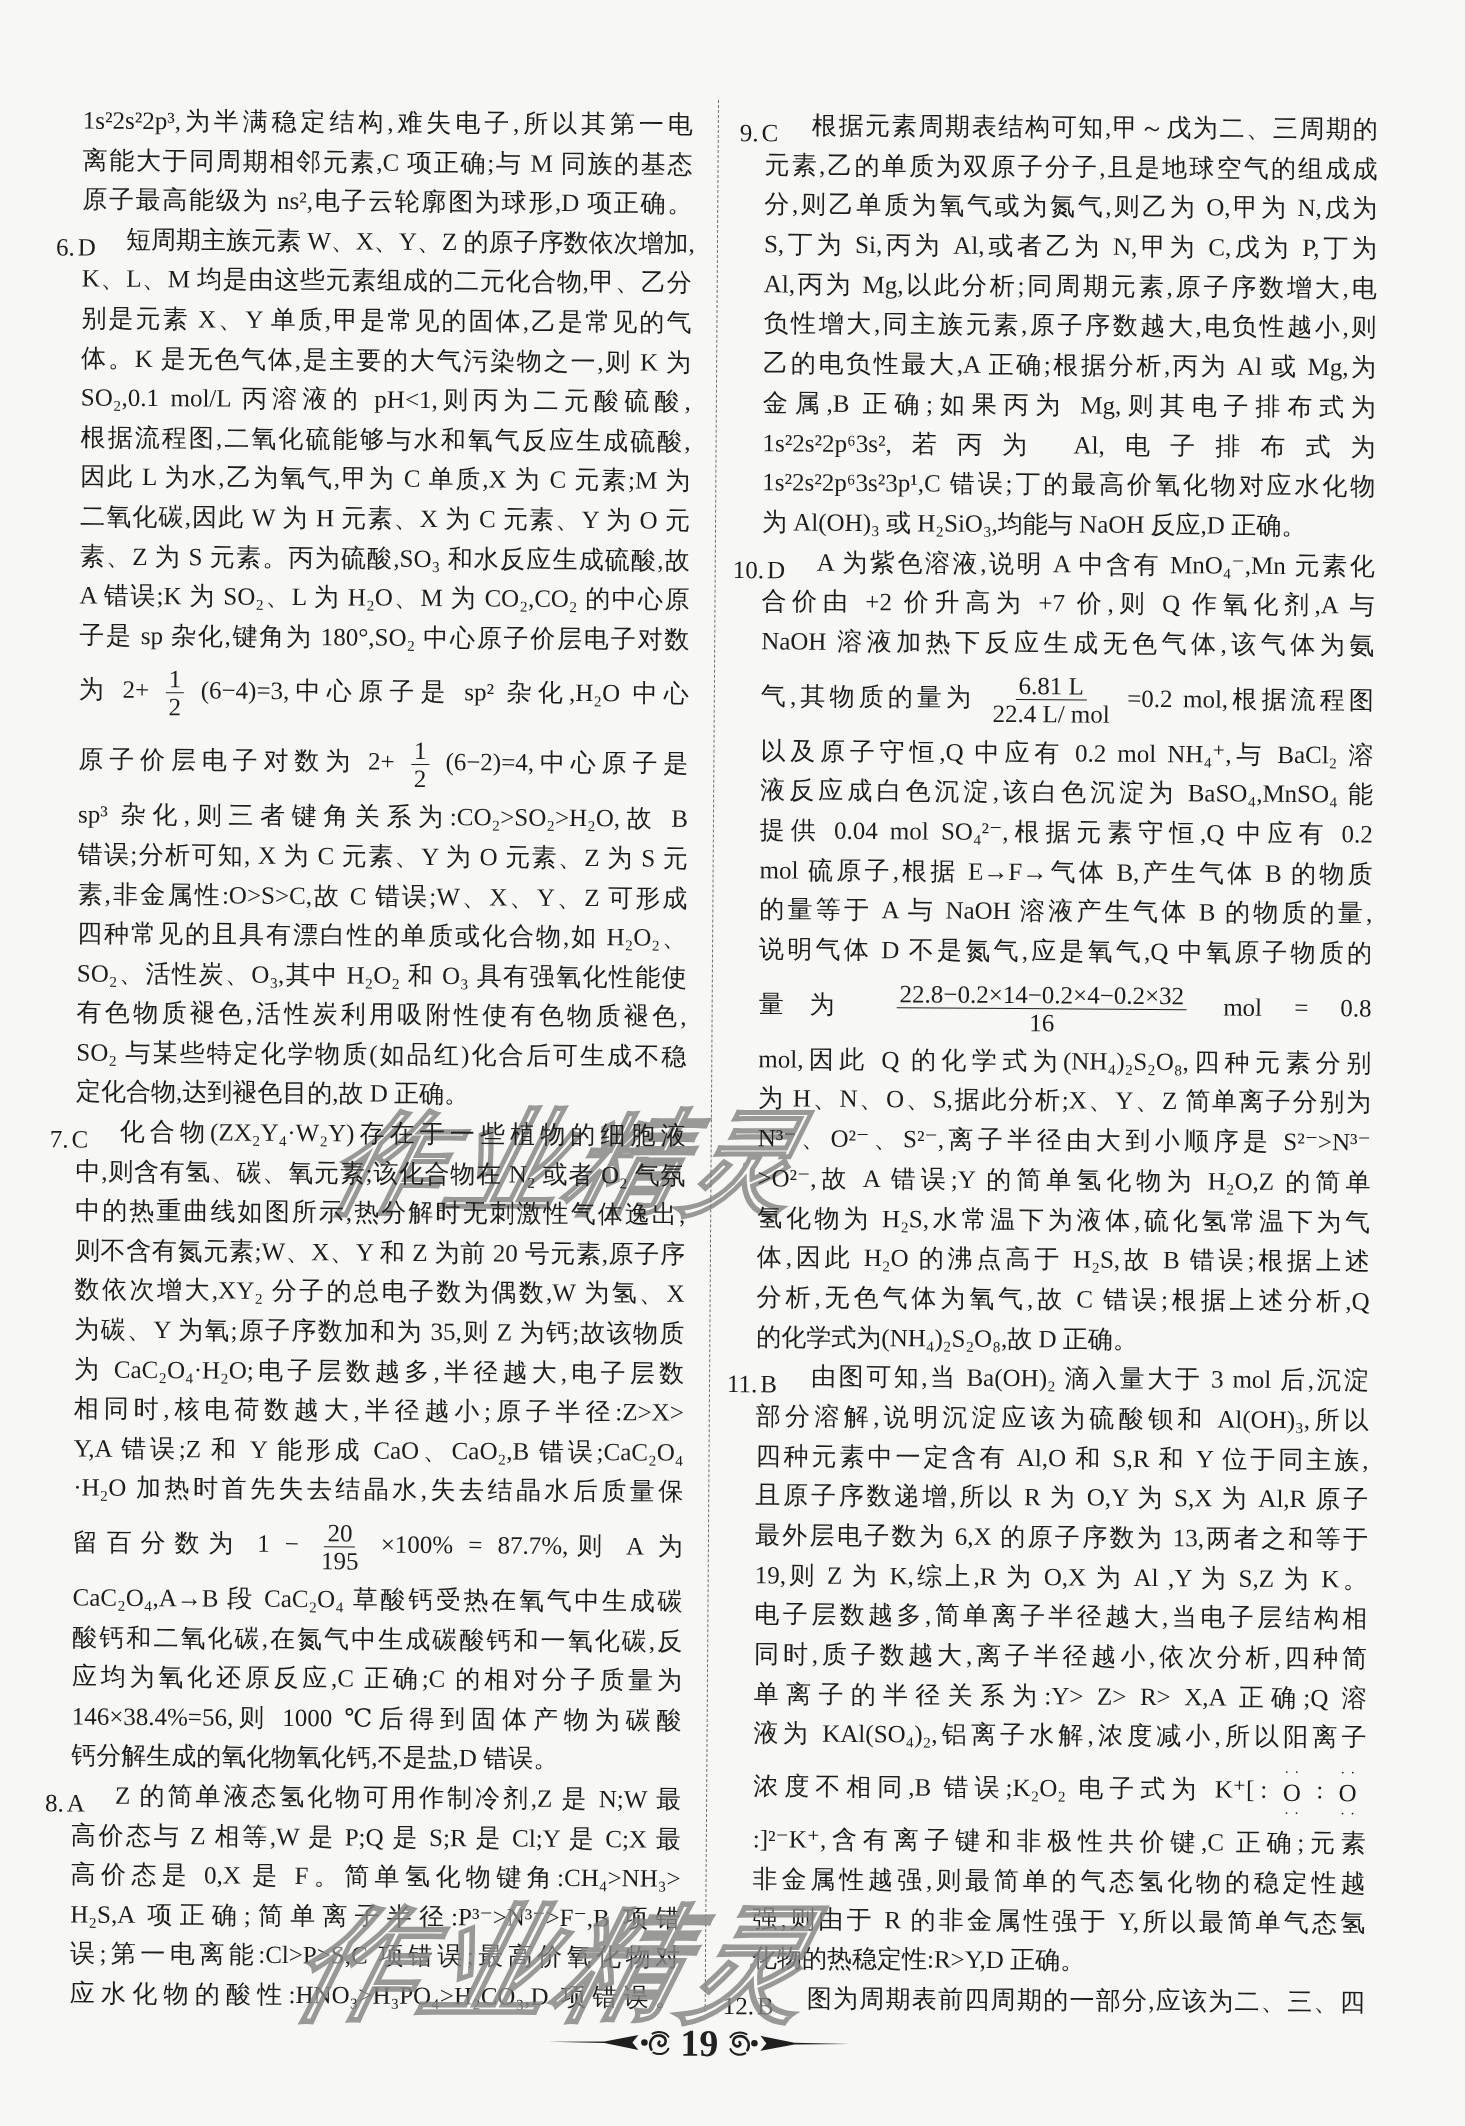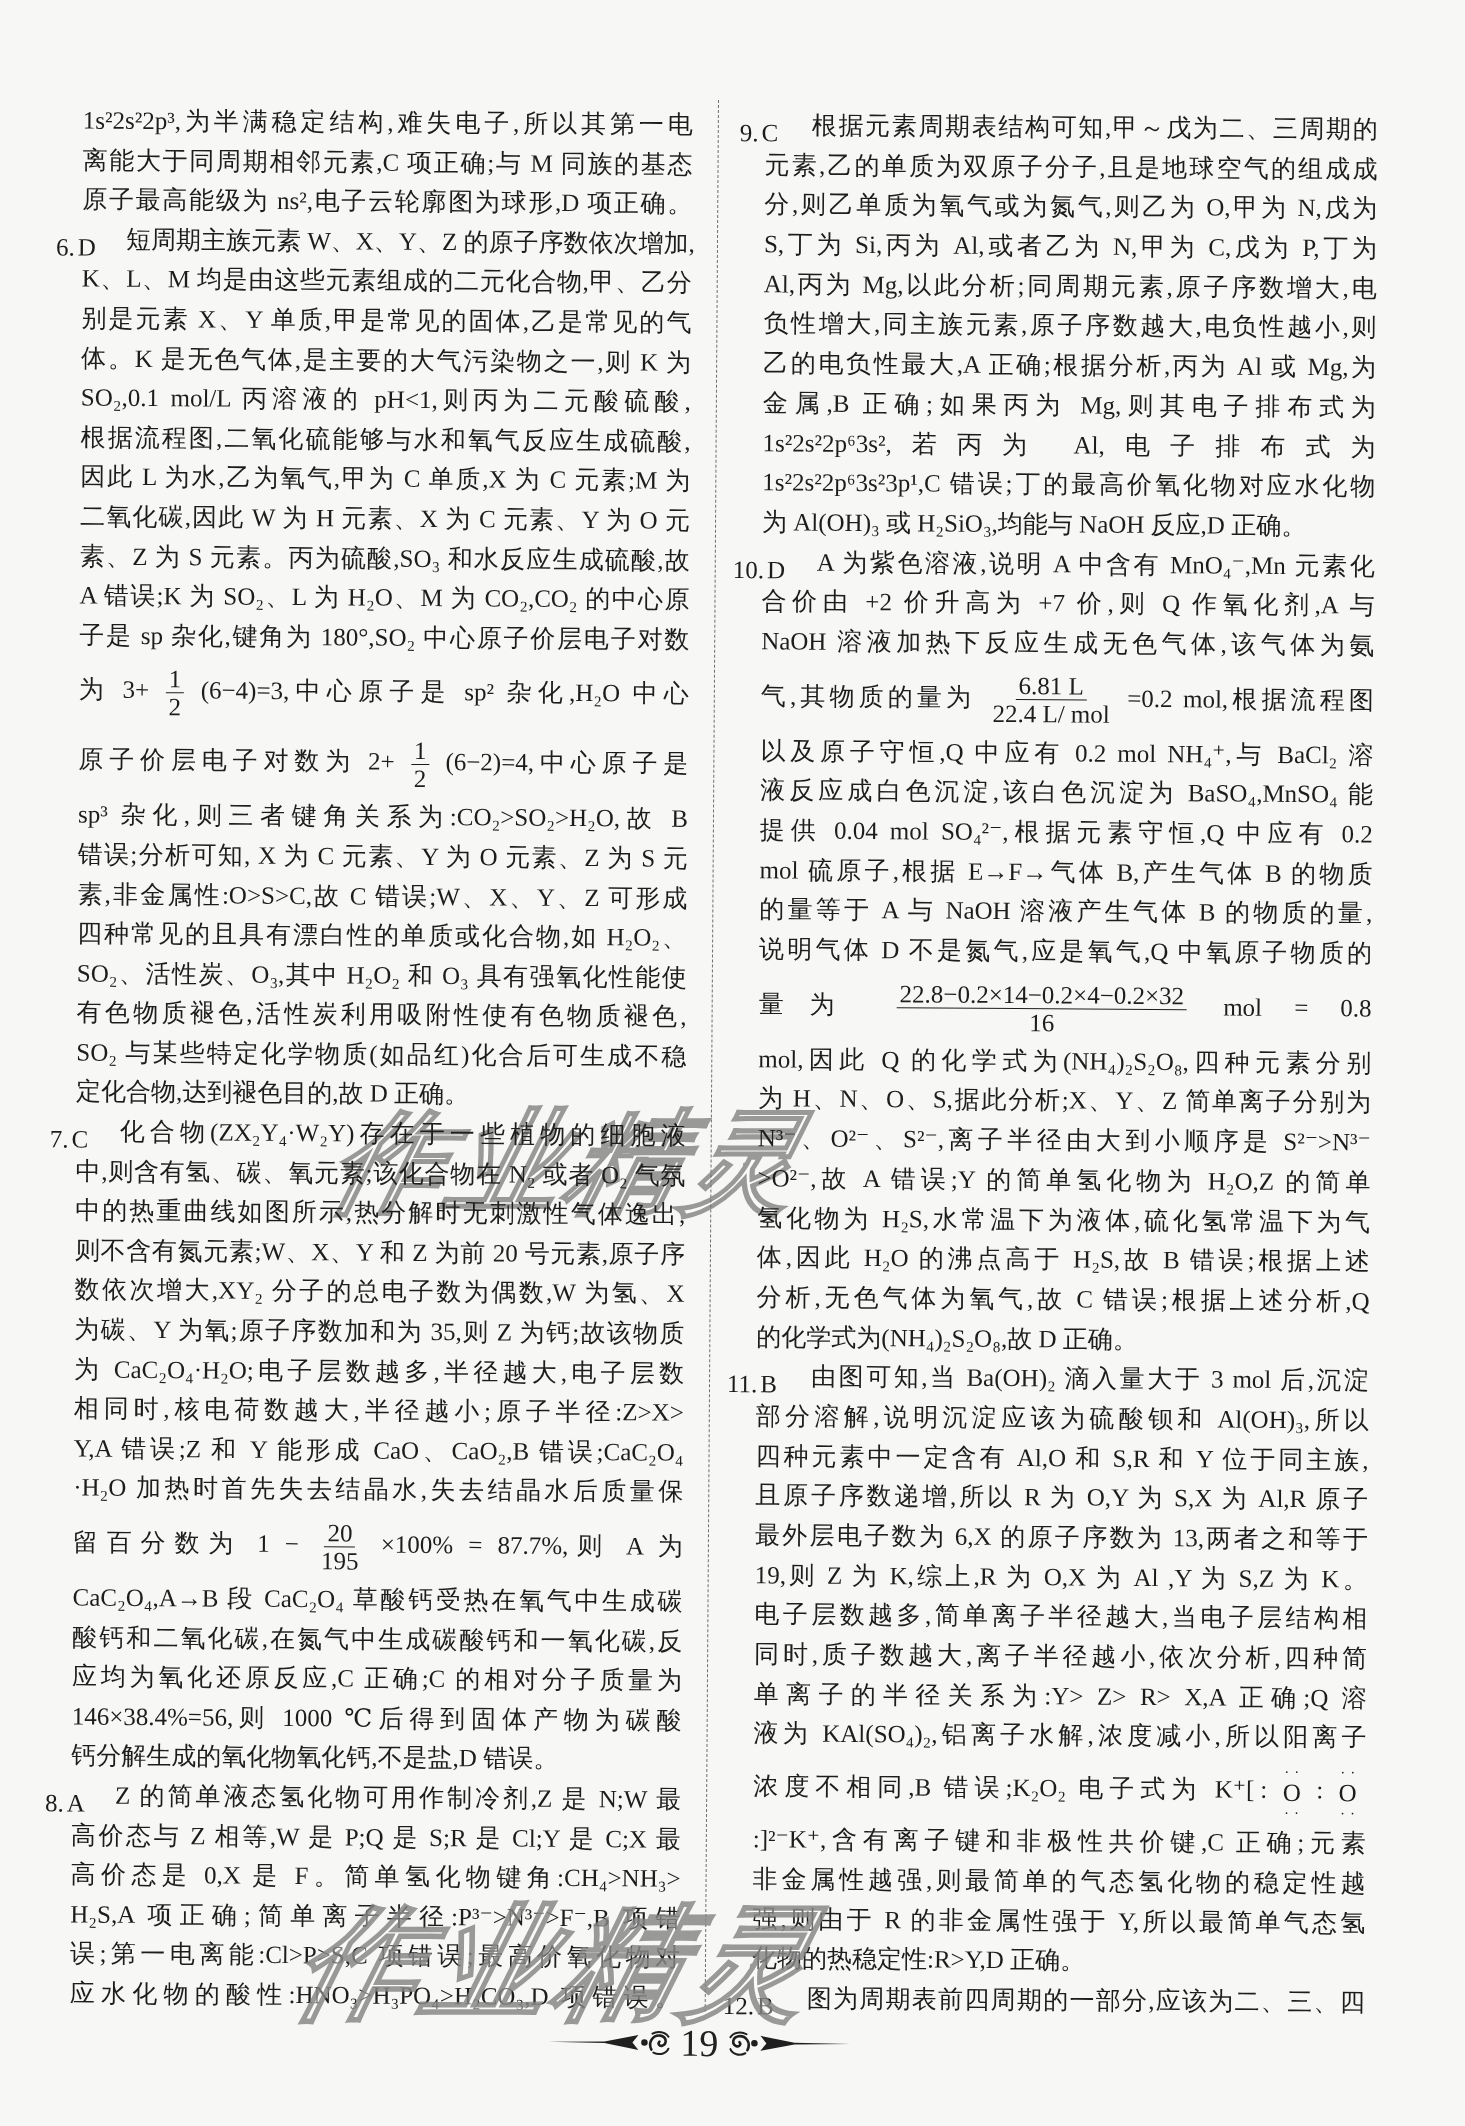--- a/index.html
+++ b/index.html
@@ -64,21 +64,21 @@
   .atom .sym { font-size: 25px; line-height: 27px; }
   .sep { margin: 0 6px; }
 
   .folio {
     position: absolute; left: 553px; top: 2020px;
     width: 320px; height: 46px;
     display: flex; align-items: center; justify-content: center; gap: 6px;
   }
   .folio .num {
     font-family: "Liberation Serif", "DejaVu Serif", serif;
-    font-weight: normal; font-size: 38px; line-height: 46px; color: #222;
+    font-weight: bold; font-size: 38px; line-height: 46px; color: #222;
     padding: 0 4px;
   }
   .folio svg { display: block; }
   .flip { transform: scaleX(-1); }
 
   .wm {
     position: absolute;
     font-family: "DejaVu Sans", sans-serif;
     font-weight: bold;
     font-style: italic;
@@ -119,21 +119,21 @@
       <div class="ln">别是元素 X、Y 单质,甲是常见的固体,乙是常见的气</div>
       <div class="ln">体。K 是无色气体,是主要的大气污染物之一,则 K 为</div>
       <div class="ln">SO₂,0.1 mol/L 丙溶液的 pH&lt;1,则丙为二元酸硫酸,</div>
       <div class="ln">根据流程图,二氧化硫能够与水和氧气反应生成硫酸,</div>
       <div class="ln">因此 L 为水,乙为氧气,甲为 C 单质,X 为 C 元素;M 为</div>
       <div class="ln">二氧化碳,因此 W 为 H 元素、X 为 C 元素、Y 为 O 元</div>
       <div class="ln">素、Z 为 S 元素。丙为硫酸,SO₃ 和水反应生成硫酸,故</div>
       <div class="ln">A 错误;K 为 SO₂、L 为 H₂O、M 为 CO₂,CO₂ 的中心原</div>
       <div class="ln">子是 sp 杂化,键角为 180°,SO₂ 中心原子价层电子对数</div>
       <div class="ln tall">
-        <span>为 3+</span>
+        <span>为 2+</span>
         <span class="frac">
             <span class="num">1</span>
             <span class="den">2</span>
           </span>
         <span>(6−4)=3,中心原子是 sp² 杂化,H₂O 中心</span>
       </div>
       <div class="ln tall">
         <span>原子价层电子对数为 2+</span>
         <span class="frac">
             <span class="num">1</span>

